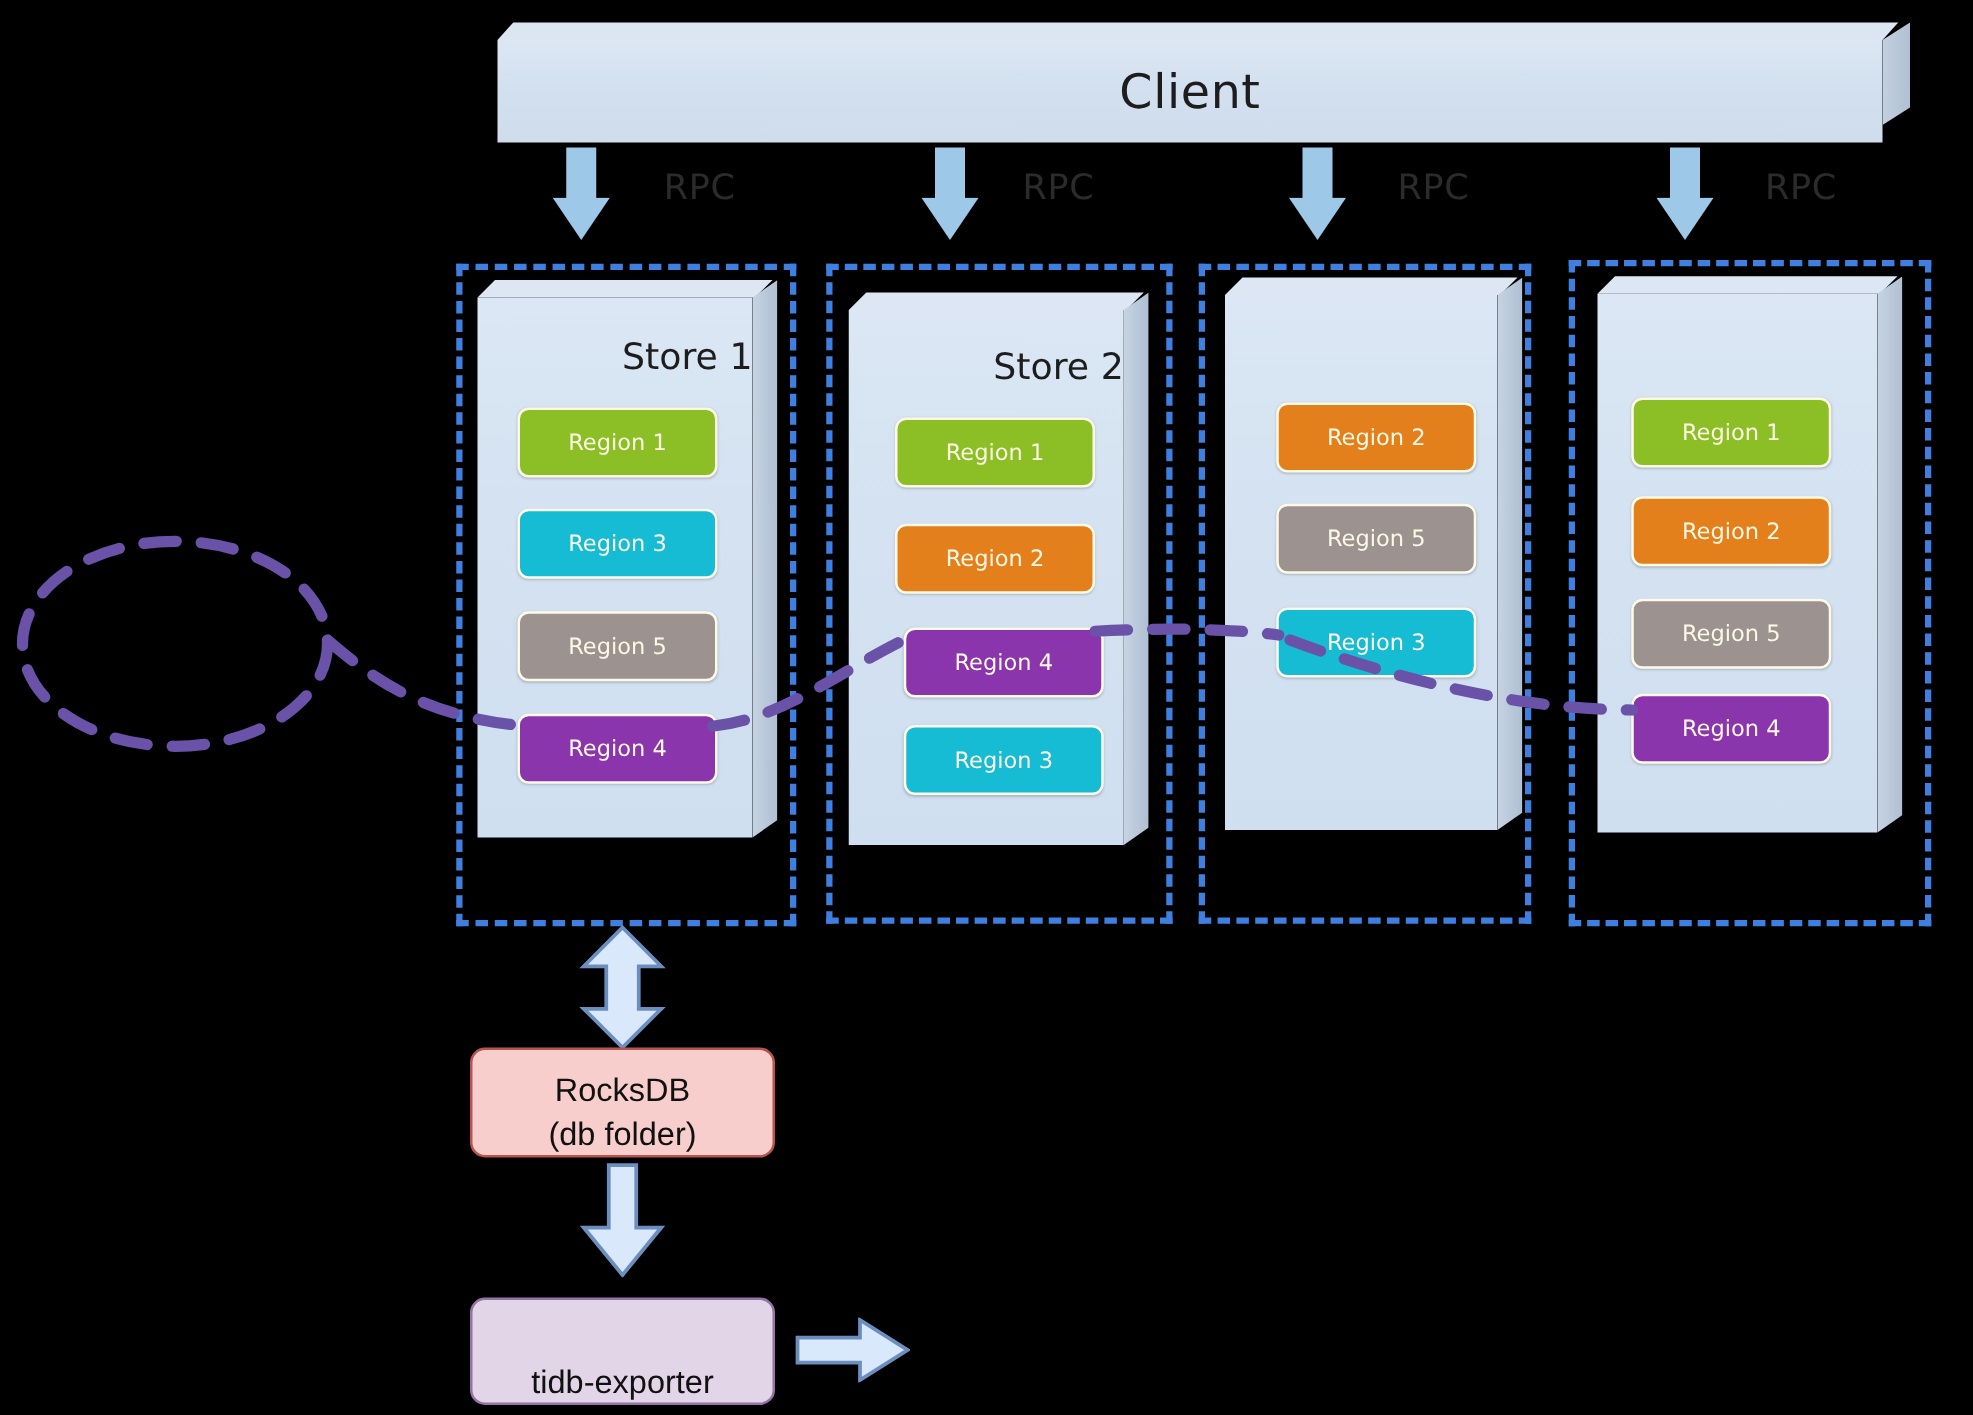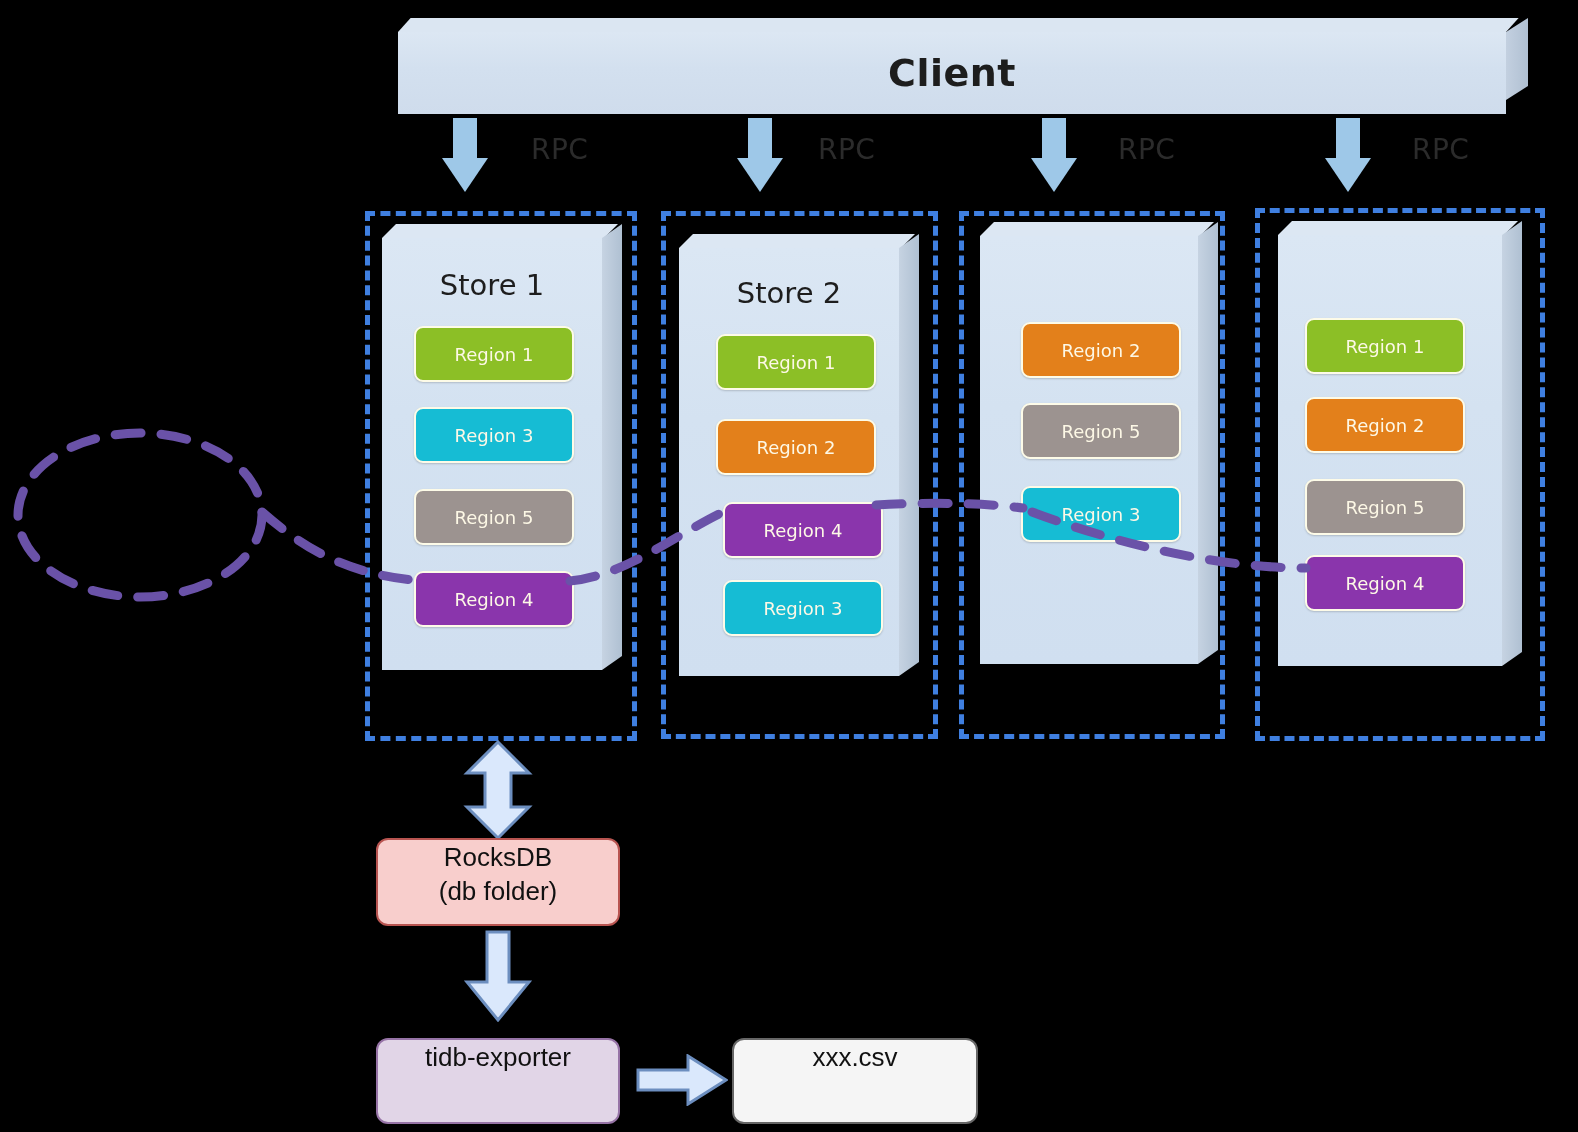--- a/index.html
+++ b/index.html
@@ -8,21 +8,21 @@
 
   
   .client-wrap{position:absolute;left:398px;top:18px;width:1130px;height:96px;}
   .client-top{position:absolute;left:0;top:0;width:1108px;height:14px;
       background:#dbe6f2;transform:skewX(-42deg);transform-origin:bottom left;}
   .client-side{position:absolute;right:0;top:0;width:22px;height:82px;
       background:linear-gradient(90deg,#c3d0e0,#b0c0d2);
       clip-path:polygon(0 14px,100% 0,100% 68px,0 100%);}
   .client-face{position:absolute;left:0;top:14px;width:1108px;height:82px;
       background:linear-gradient(180deg,#dce7f3 0%,#d3e0ef 45%,#cfdcec 100%);
-      display:flex;align-items:center;justify-content:center;font-weight:bold;}
+      display:flex;align-items:center;justify-content:center;}
   .client-label{font-size:38px;color:#1d1d1d;letter-spacing:.5px;}
 
   
   .rpc-arrow{position:absolute;width:46px;height:74px;}
   .rpc-arrow .shaft{position:absolute;left:11px;top:0;width:24px;height:44px;background:#9ec8e8;}
   .rpc-arrow .head{position:absolute;left:0;top:40px;width:46px;height:34px;background:#9ec8e8;
       clip-path:polygon(0 0,100% 0,50% 100%);}
   .rpc-label{position:absolute;font-size:28px;color:#2b2b2b;letter-spacing:.5px;}
 
   
@@ -30,30 +30,30 @@
 
   
   .store{position:absolute;}
   .store-top{position:absolute;left:0;top:0;height:14px;
       background:#dce7f3;transform:skewX(-45deg);transform-origin:bottom left;}
   .store-side{position:absolute;right:0;top:0;width:20px;
       background:linear-gradient(90deg,#c6d3e2,#afc0d2);
       clip-path:polygon(0 14px,100% 0,100% calc(100% - 14px),0 100%);}
   .store-face{position:absolute;left:0;top:14px;
       background:linear-gradient(180deg,#dbe7f4 0%,#d4e2f1 40%,#d0dff0 100%);}
-  .store-title{position:absolute;width:100%;text-align:center;font-size:29px;color:#1d1d1d;}
+  .store-title{position:absolute;width:100%;text-align:right;font-size:29px;color:#1d1d1d;}
 
   
   .region{position:absolute;height:52px;border-radius:9px;border:2px solid #fdfbe8;
       display:flex;align-items:center;justify-content:center;
       font-size:18px;color:#fdf8e6;box-shadow:0 1px 2px rgba(0,0,0,.18);}
 
   
   .bidir{position:absolute;}
-  .plainbox{position:absolute;border-radius:12px;display:flex;align-items:flex-start;
+  .plainbox{position:absolute;border-radius:12px;display:flex;align-items:flex-end;
       justify-content:center;text-align:center;font-size:26px;color:#111;line-height:1.32;
       font-family:"Liberation Sans",sans-serif;}
 
   svg.overlay{position:absolute;left:0;top:0;width:1578px;height:1132px;pointer-events:none;}
 </style>
 </head>
 <body>
 
 <div id="stage">
 
@@ -195,18 +195,14 @@
 
   <div class="plainbox" style="left:376px;top:1038px;width:240px;height:82px;
        background:#E1D5E7;border:2px solid #9673A6;">
     <span>tidb-exporter</span>
   </div>
 
   <svg class="bidir" style="left:636px;top:1054px;width:92px;height:52px;" viewBox="0 0 92 52">
     <polygon points="2,16 52,16 52,2 90,26 52,50 52,36 2,36" fill="#DAE8FC" stroke="#6C8EBF" stroke-width="3"></polygon>
   </svg>
 
-  <div class="plainbox" style="left:732px;top:1038px;width:242px;height:82px;
-       background:#F5F5F5;border:2px solid #666666;">
-    <span>xxx.csv</span>
-  </div>
 
 </div>
 
 </body></html>

